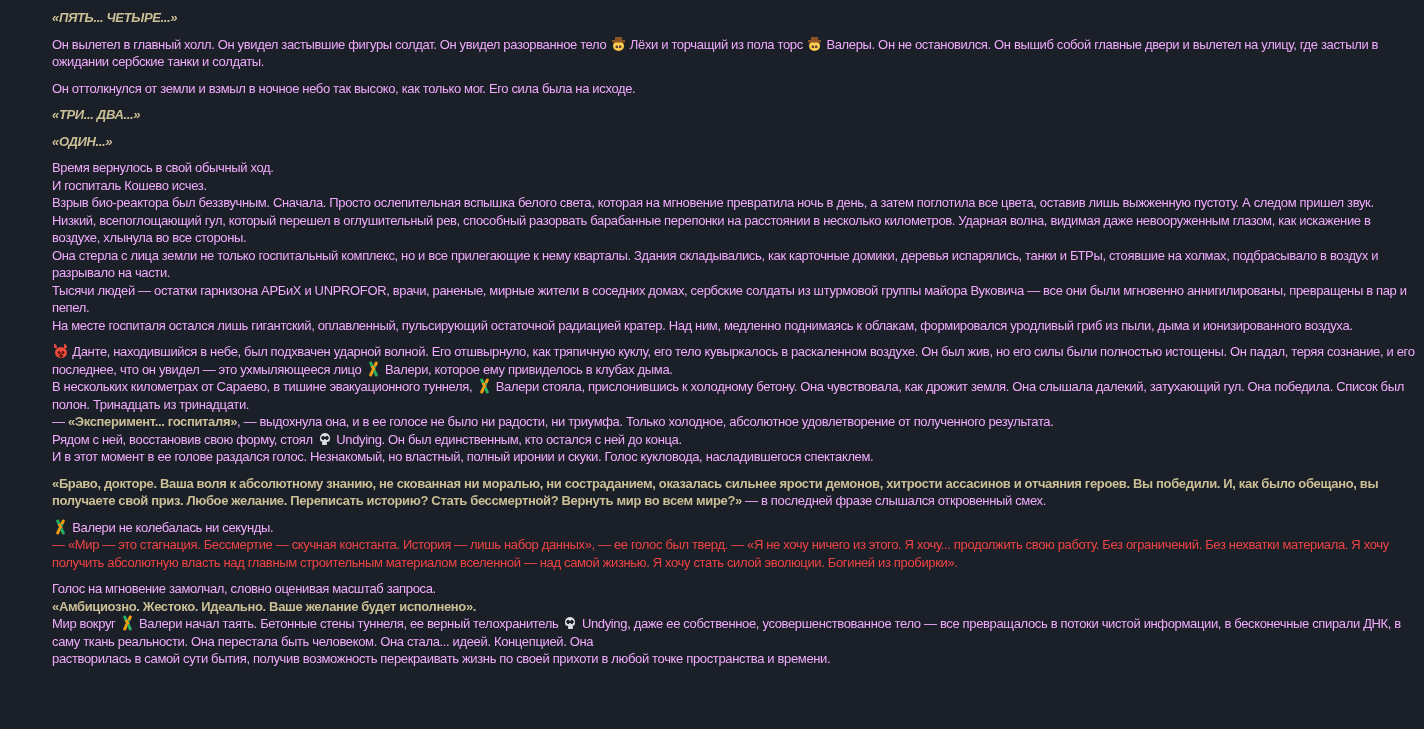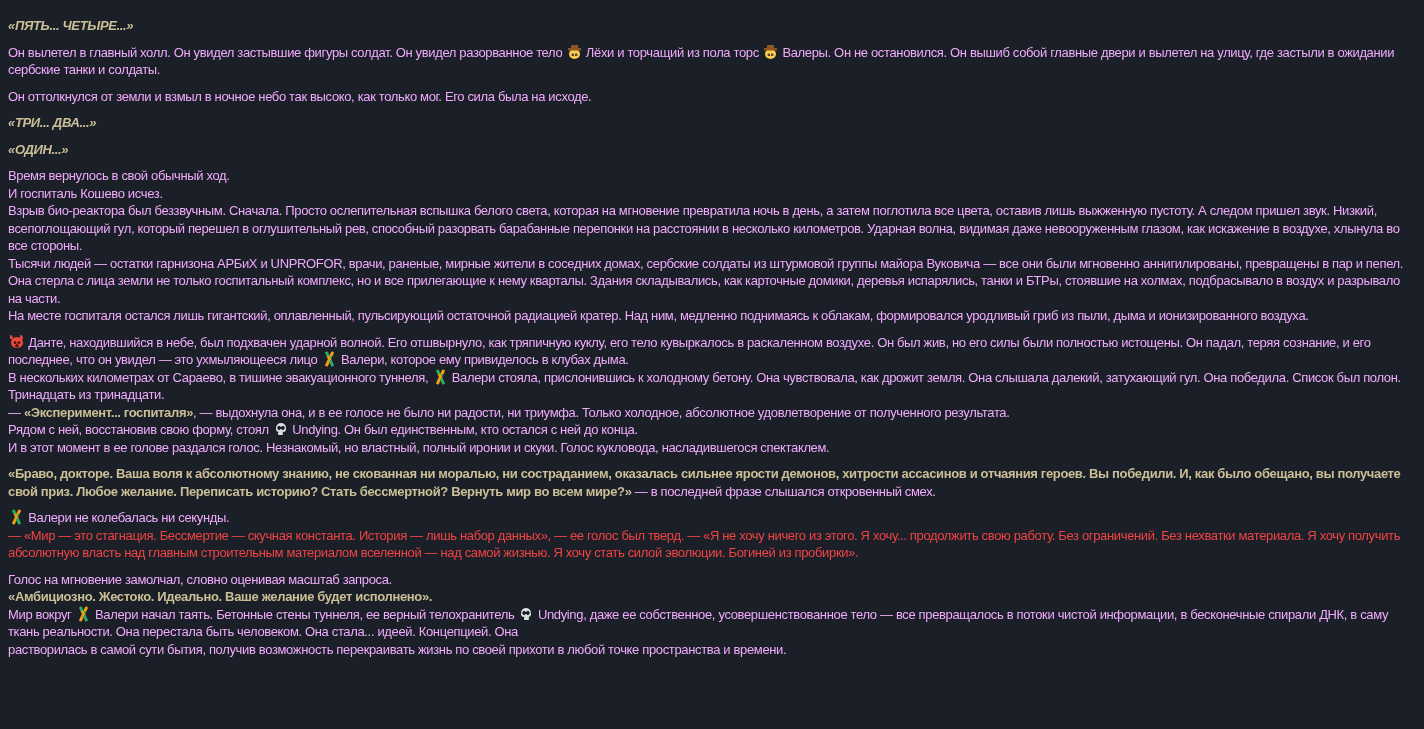--- a/index.html
+++ b/index.html
@@ -3,21 +3,21 @@
 <meta charset="utf-8">
 <style>
   html,body{margin:0;padding:0;overflow:hidden;}
   body{
     width:1424px;height:729px;box-sizing:border-box;
     background:#1b1f28;
     font-family:"Liberation Sans","DejaVu Sans",sans-serif;
     font-size:13px;line-height:17.5px;letter-spacing:-0.35px;
     color:#c6c9cf;
   }
-  .page{padding:17px 8px 0 8px;}
+  .page{padding:9px 8px 0 8px;margin-left:44px;}
   .blk{margin:0;}
   .gap{margin-top:9px;}
   .h1{color:#cbbf96;font-weight:bold;font-style:italic;}
   .h1 span{color:inherit;}
   .h2{color:#d6d9de;font-weight:bold;font-size:15.5px;padding:3px 0 2px 0;letter-spacing:-0.2px;}
   .s-t{color:#f0abfc;}
   .s-tan{color:#ef4444;}
   .s-tanb{color:#cbbf96;font-weight:bold;}
   .s-b{color:#d6d9de;font-weight:bold;}
 
@@ -50,22 +50,22 @@
 
 <main class="page">
     <div class="blk h1"><span class="s-t">«ПЯТЬ... ЧЕТЫРЕ...»</span></div>
     <div class="blk p gap"><span class="s-t">Он вылетел в главный холл. Он увидел застывшие фигуры солдат. Он увидел разорванное тело </span><span class="emo emo-cowboy"></span><span class="s-t"> Лёхи и торчащий из пола торс </span><span class="emo emo-cowboy"></span><span class="s-t"> Валеры. Он не остановился. Он вышиб собой главные двери и вылетел на улицу, где застыли в ожидании сербские танки и солдаты.</span></div>
     <div class="blk p gap"><span class="s-t">Он оттолкнулся от земли и взмыл в ночное небо так высоко, как только мог. Его сила была на исходе.</span></div>
     <div class="blk h1 gap"><span class="s-t">«ТРИ... ДВА...»</span></div>
     <div class="blk h1 gap"><span class="s-t">«ОДИН...»</span></div>
     <div class="blk p gap"><span class="s-t">Время вернулось в свой обычный ход.</span></div>
     <div class="blk p"><span class="s-t">И госпиталь Кошево исчез.</span></div>
     <div class="blk p"><span class="s-t">Взрыв био-реактора был беззвучным. Сначала. Просто ослепительная вспышка белого света, которая на мгновение превратила ночь в день, а затем поглотила все цвета, оставив лишь выжженную пустоту. А следом пришел звук. Низкий, всепоглощающий гул, который перешел в оглушительный рев, способный разорвать барабанные перепонки на расстоянии в несколько километров. Ударная волна, видимая даже невооруженным глазом, как искажение в воздухе, хлынула во все стороны.</span></div>
+    <div class="blk p"><span class="s-t">Она стерла с лица земли не только госпитальный комплекс, но и все прилегающие к нему кварталы. Здания складывались, как карточные домики, деревья испарялись, танки и БТРы, стоявшие на холмах, подбрасывало в воздух и разрывало на части.</span></div>
     <div class="blk p"><span class="s-t">Тысячи людей — остатки гарнизона АРБиХ и UNPROFOR, врачи, раненые, мирные жители в соседних домах, сербские солдаты из штурмовой группы майора Вуковича — все они были мгновенно аннигилированы, превращены в пар и пепел.</span></div>
-    <div class="blk p"><span class="s-t">Она стерла с лица земли не только госпитальный комплекс, но и все прилегающие к нему кварталы. Здания складывались, как карточные домики, деревья испарялись, танки и БТРы, стоявшие на холмах, подбрасывало в воздух и разрывало на части.</span></div>
     <div class="blk p"><span class="s-t">На месте госпиталя остался лишь гигантский, оплавленный, пульсирующий остаточной радиацией кратер. Над ним, медленно поднимаясь к облакам, формировался уродливый гриб из пыли, дыма и ионизированного воздуха.</span></div>
     <div class="blk p gap"><span class="emo emo-devil"></span><span class="s-t"> Данте, находившийся в небе, был подхвачен ударной волной. Его отшвырнуло, как тряпичную куклу, его тело кувыркалось в раскаленном воздухе. Он был жив, но его силы были полностью истощены. Он падал, теряя сознание, и его последнее, что он увидел — это ухмыляющееся лицо </span><span class="emo emo-dna"></span><span class="s-t"> Валери, которое ему привиделось в клубах дыма.</span></div>
     <div class="blk p"><span class="s-t">В нескольких километрах от Сараево, в тишине эвакуационного туннеля, </span><span class="emo emo-dna"></span><span class="s-t"> Валери стояла, прислонившись к холодному бетону. Она чувствовала, как дрожит земля. Она слышала далекий, затухающий гул. Она победила. Список был полон. Тринадцать из тринадцати.</span></div>
     <div class="blk p"><span class="s-t">— </span><span class="s-tanb">«Эксперимент... госпиталя»</span><span class="s-t">, — выдохнула она, и в ее голосе не было ни радости, ни триумфа. Только холодное, абсолютное удовлетворение от полученного результата.</span></div>
     <div class="blk p"><span class="s-t">Рядом с ней, восстановив свою форму, стоял </span><span class="emo emo-skull"></span><span class="s-t"> Undying. Он был единственным, кто остался с ней до конца.</span></div>
     <div class="blk p"><span class="s-t">И в этот момент в ее голове раздался голос. Незнакомый, но властный, полный иронии и скуки. Голос кукловода, насладившегося спектаклем.</span></div>
     <div class="blk p gap"><span class="s-tanb">«Браво, докторе. Ваша воля к абсолютному знанию, не скованная ни моралью, ни состраданием, оказалась сильнее ярости демонов, хитрости ассасинов и отчаяния героев. Вы победили. И, как было обещано, вы получаете свой приз. Любое желание. Переписать историю? Стать бессмертной? Вернуть мир во всем мире?»</span><span class="s-t"> — в последней фразе слышался откровенный смех.</span></div>
     <div class="blk p gap"><span class="emo emo-dna"></span><span class="s-t"> Валери не колебалась ни секунды.</span></div>
     <div class="blk p"><span class="s-tan">— «Мир — это стагнация. Бессмертие — скучная константа. История — лишь набор данных», — ее голос был тверд. — «Я не хочу ничего из этого. Я хочу... продолжить свою работу. Без ограничений. Без нехватки материала. Я хочу получить абсолютную власть над главным строительным материалом вселенной — над самой жизнью. Я хочу стать силой эволюции. Богиней из пробирки».</span></div>
     <div class="blk p gap"><span class="s-t">Голос на мгновение замолчал, словно оценивая масштаб запроса.</span></div>

